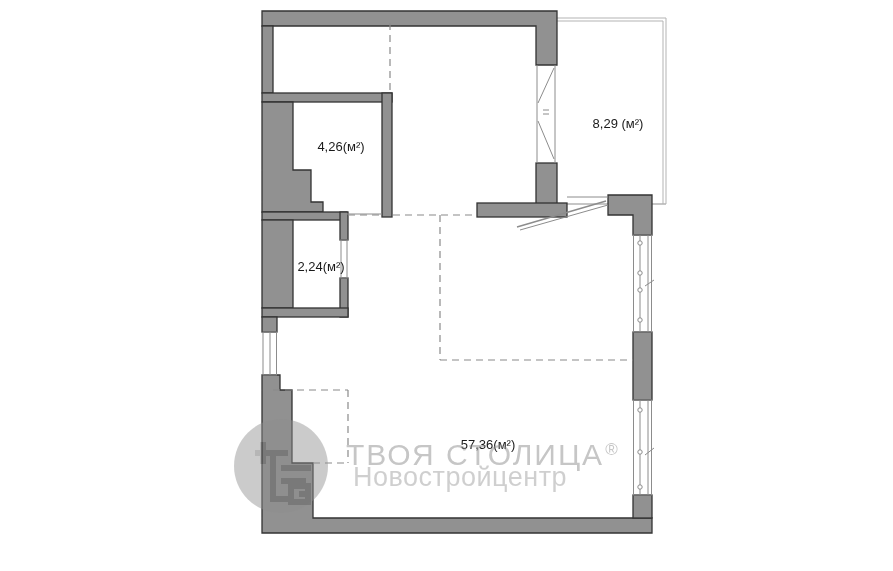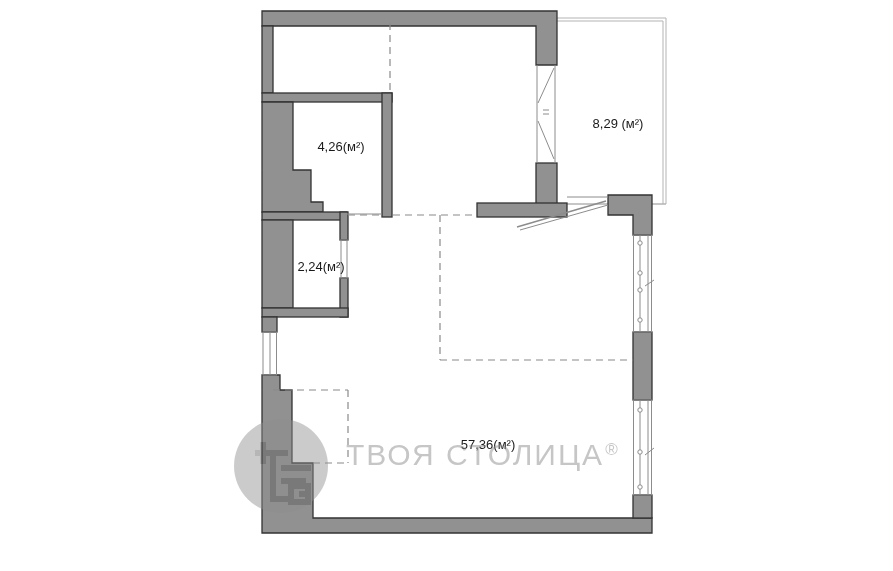--- a/index.html
+++ b/index.html
@@ -163,15 +163,16 @@
             <line x1="48" y1="63" x2="73" y2="63"></line>
             <rect x="58" y="68" width="17" height="16"></rect>
             <line x1="66" y1="76" x2="75" y2="76"></line>
           </g>
         </g>
       </svg>
     </div>
     <div class="wm-brand">
       <span>ТВОЯ СТОЛИЦА</span><span class="wm-reg">®</span>
     </div>
+    <div class="wm-subtitle">Новостройцентр</div>
   </div>
 
 </div>
 
 </body></html>

